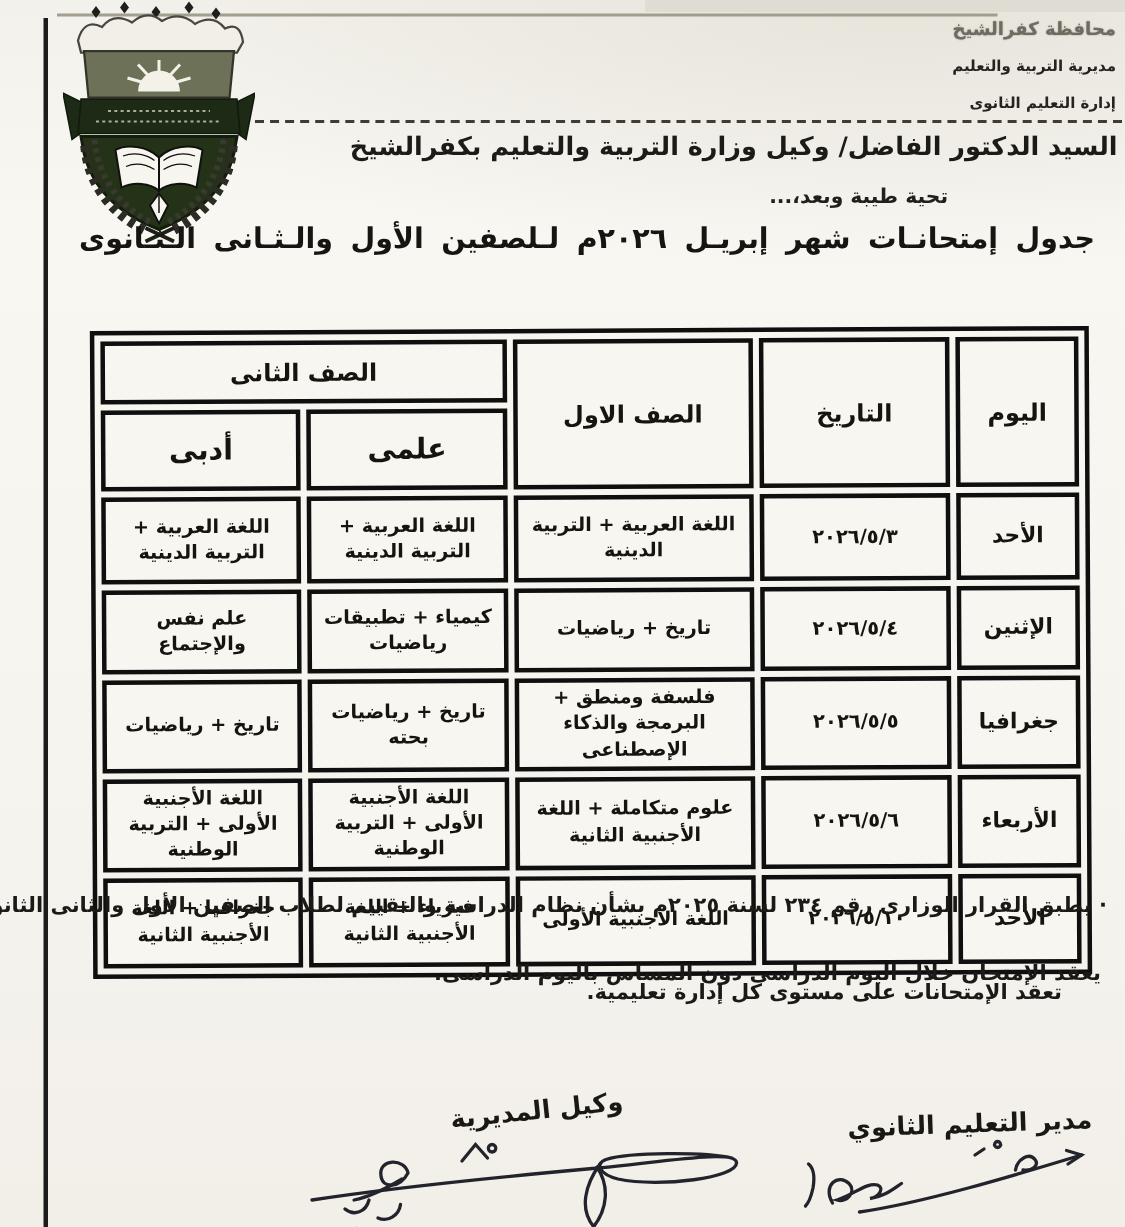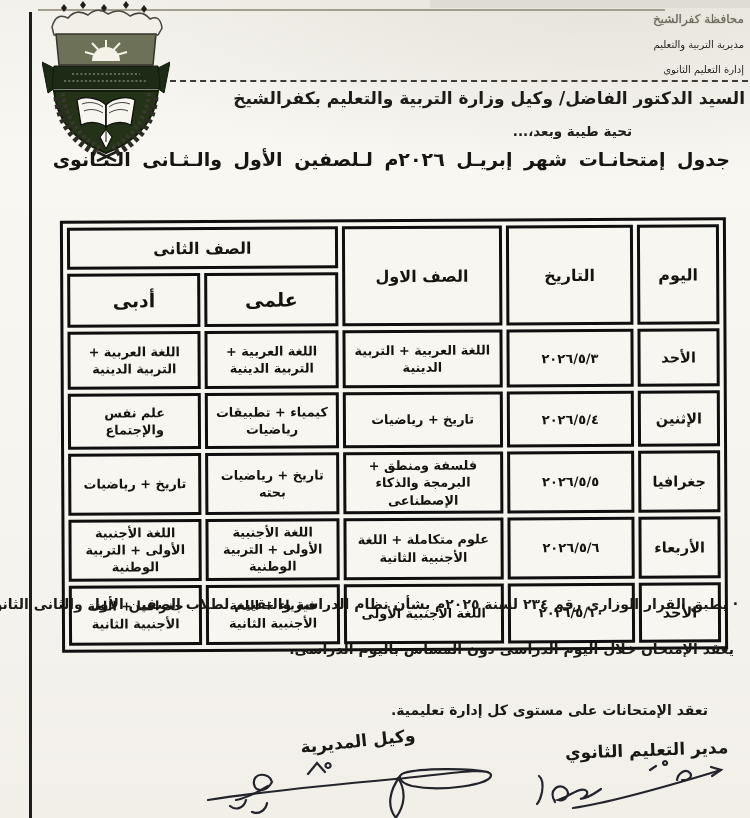--- a/index.html
+++ b/index.html
@@ -11,21 +11,21 @@
     font-family:"DejaVu Sans", sans-serif;
     color:#1f1e1a;
     direction:rtl;
   }
   .abs{position:absolute;}
   
   .scan-left-line{left:29px;top:12px;width:3px;height:806px;background:#1c1c1c;}
   .scan-top-line{left:38px;top:9px;width:627px;height:2px;background:#95907f;opacity:.85;}
   .scan-top-smudge{left:430px;top:0;width:320px;height:8px;background:#dcd9d1;opacity:.8;}
   
-  .org{top:7px;right:6px;font-weight:normal;line-height:25px;}
+  .org{top:7px;right:6px;font-weight:bold;line-height:25px;}
   .org .l1{font-size:12px;color:#6f6b60;text-shadow:0 0 1px rgba(110,105,95,.8);}
   .org .l2,.org .l3{font-size:10px;color:#26231f;}
   .dashed-sep{top:80px;left:170px;width:578px;border-top:2.5px dashed #3f3b35;}
   .greeting{top:88px;right:5px;font-size:17px;font-weight:bold;white-space:nowrap;color:#1c1b17;}
   .salutation{top:123px;right:118px;font-size:13.5px;font-weight:bold;color:#22201c;}
   .doc-title{top:148px;right:20px;font-size:19px;font-weight:bold;white-space:nowrap;word-spacing:5px;color:#161511;}
   
   .exam-table-wrap{top:219px;left:61px;width:666px;transform:rotate(-.3deg);}
   table.exam{border-collapse:separate;border-spacing:4px;border:3px solid #0f0f0f;width:100%;table-layout:fixed;}
   table.exam th,table.exam td{
@@ -37,21 +37,21 @@
   th.sub{height:44px;font-size:19px;}
   td.day{font-size:14.5px;}
   td.date{font-size:13px;letter-spacing:.5px;white-space:nowrap;}
   td.subj{font-size:12.8px;line-height:1.35;}
   tr.r1 td{height:48px;} tr.r2 td{height:46px;} tr.r3 td{height:49px;}
   tr.r4 td{height:45px;} tr.r5 td{height:50px;}
   
   .note{font-size:14px;font-weight:bold;white-space:nowrap;color:#1b1a16;}
   .note1{top:596px;right:12px;}
   .note2{top:641px;right:16px;}
-  .note3{top:702px;right:42px;}
+  .note3{top:654px;right:42px;}
   
   .sig-label{font-size:17px;font-weight:bold;white-space:nowrap;color:#191813;}
   .sig-director-label{top:740px;right:22px;transform:rotate(-2deg);}
   .sig-deputy-label{top:731px;left:300px;transform:rotate(-6deg);}
   svg path,svg line{vector-effect:non-scaling-stroke;}
 </style>
 </head>
 <body>
 
 <div class="page">

